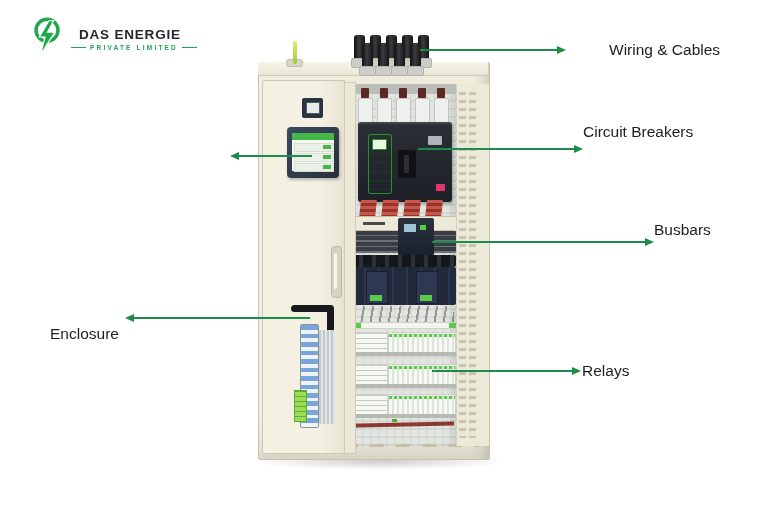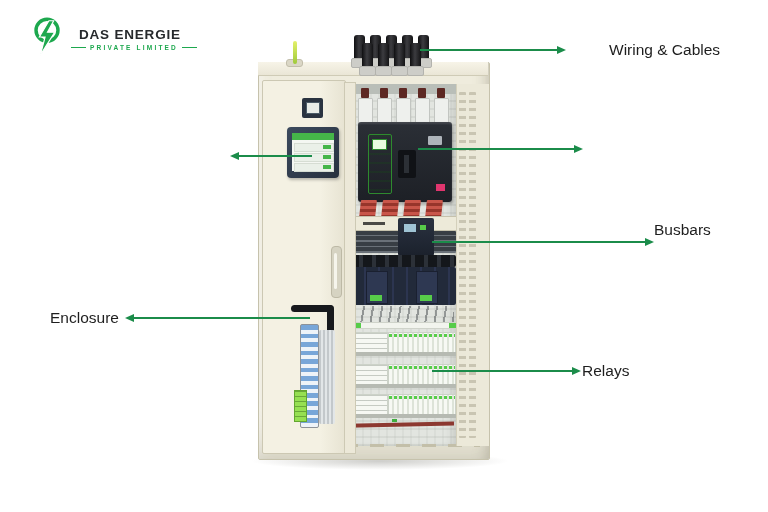--- a/index.html
+++ b/index.html
@@ -253,18 +253,19 @@
 
   <div class="arrow right" style="left:420px;top:49px;width:138px;"></div>
   <div class="arrow right" style="left:418px;top:148px;width:157px;"></div>
   <div class="arrow right" style="left:432px;top:241px;width:214px;"></div>
   <div class="arrow right" style="left:432px;top:370px;width:141px;"></div>
   <div class="arrow left" style="left:238px;top:155px;width:74px;"></div>
   <div class="arrow left" style="left:133px;top:317px;width:177px;"></div>
 
   <div class="lbl" style="left:566px;top:40px;margin-left:43px;">Wiring &amp; Cables</div>
   <div class="lbl2" style="left:583px;top:120px;">
+    <div>Circuit Breakers</div>
   </div>
   <div class="lbl" style="left:654px;top:220px;">Busbars</div>
   <div class="lbl" style="left:582px;top:361px;">Relays</div>
-  <div class="lbl" style="left:50px;top:308px;">Enclosure</div>
+  <div class="lbl" style="left:50px;top:324px;">Enclosure</div>
 
 </div>
 
 </body></html>

